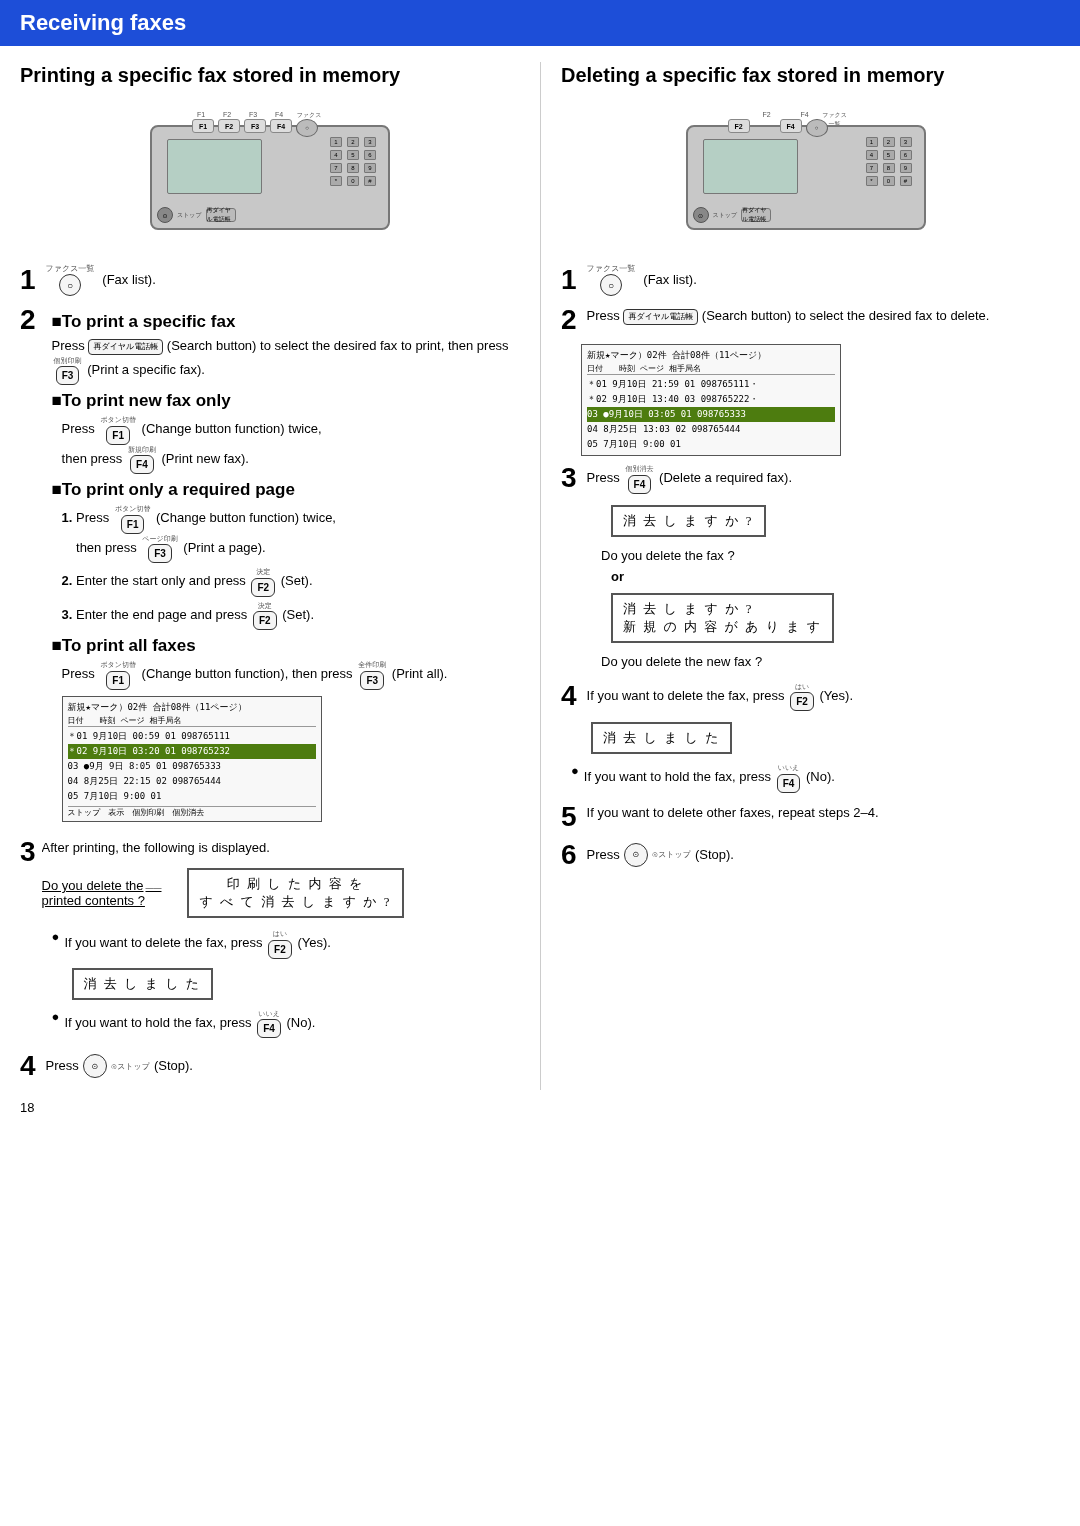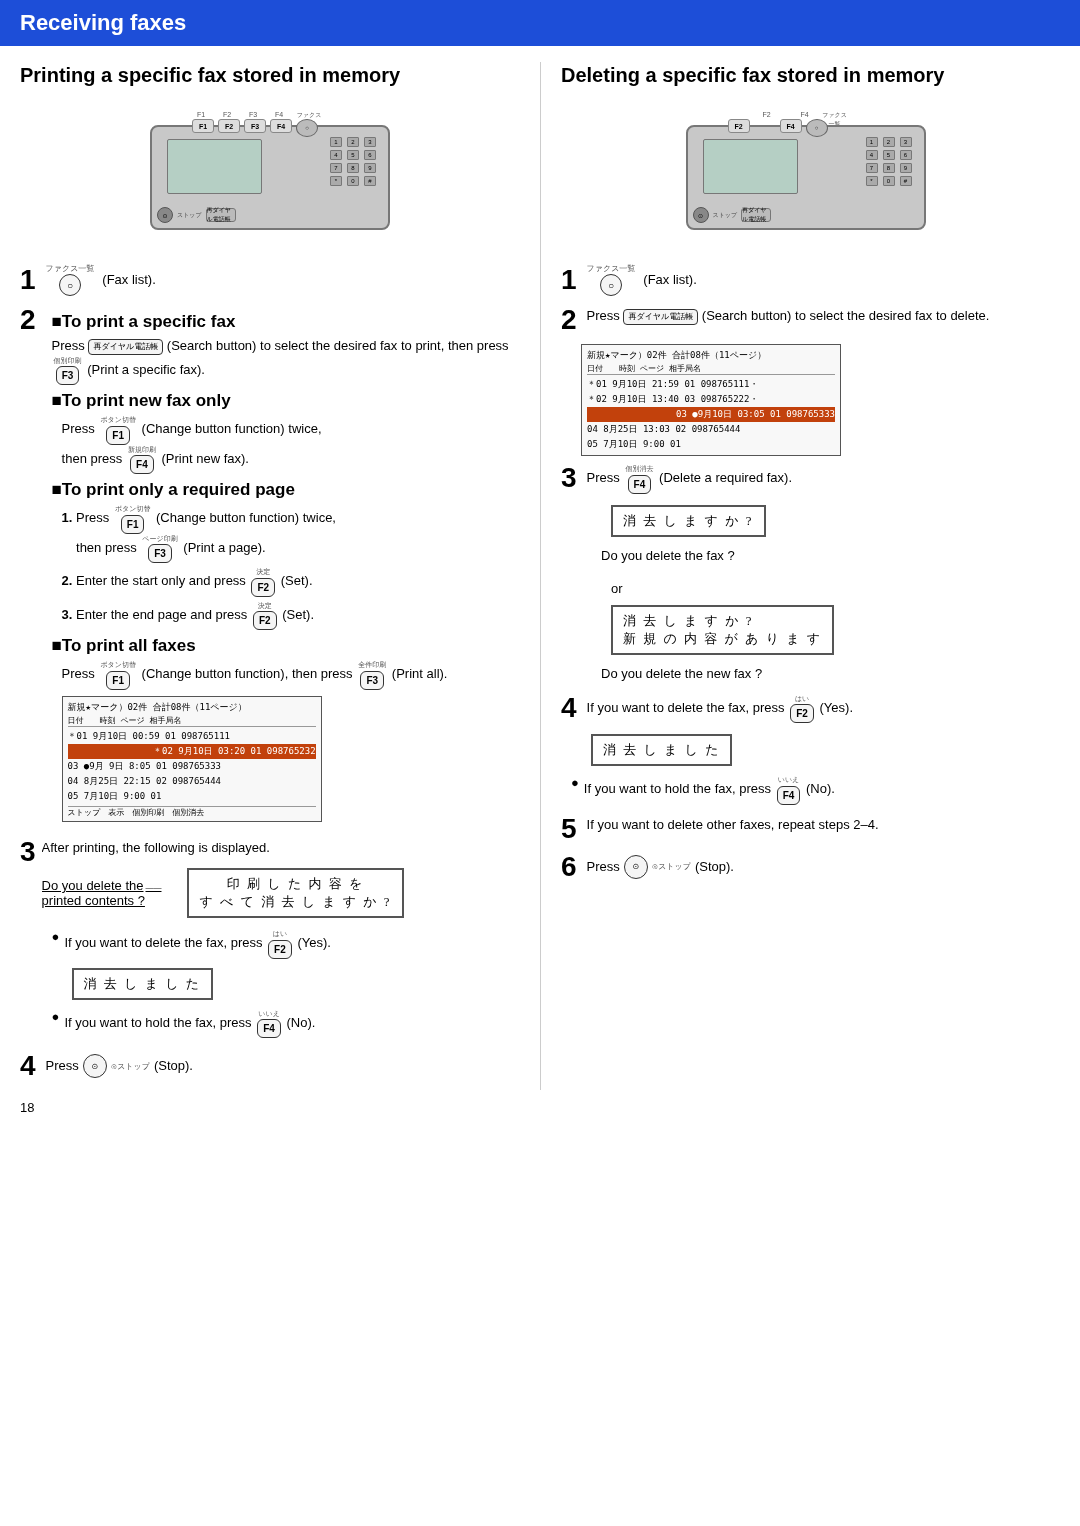--- a/index.html
+++ b/index.html
@@ -90,23 +90,22 @@
       font-size: 9px;
       margin: 6px 0 6px 20px;
       padding: 3px 5px;
       font-family: monospace;
       width: 260px;
     }
     .fax-list-row {
       padding: 1px 0;
     }
     .fax-list-row.highlighted {
-      background: #c2410c;
+      background: #4d7c0f;
       color: #fff;
-      text-align: right;
     }
     .fax-list-header {
       display: flex;
       justify-content: space-between;
       border-bottom: 1px solid #999;
       margin-bottom: 2px;
       font-size: 8px;
     }
     .fax-list-footer {
       border-top: 1px solid #999;
@@ -162,22 +161,23 @@
       align-items: center;
       vertical-align: middle;
       margin: 0 2px;
     }
     .page-number {
       text-align: left;
       padding: 10px 20px;
       font-size: 13px;
     }
     .or-text {
-      margin: 16px 0 4px 20px;
+      margin: 4px 0 4px 20px;
       font-size: 13px;
+      font-weight: bold;
     }
   </style>
 </head>
 <body>
 
 <div class="page-header">
   <span>Receiving faxes</span>
 </div>
 
 <div class="two-col">

